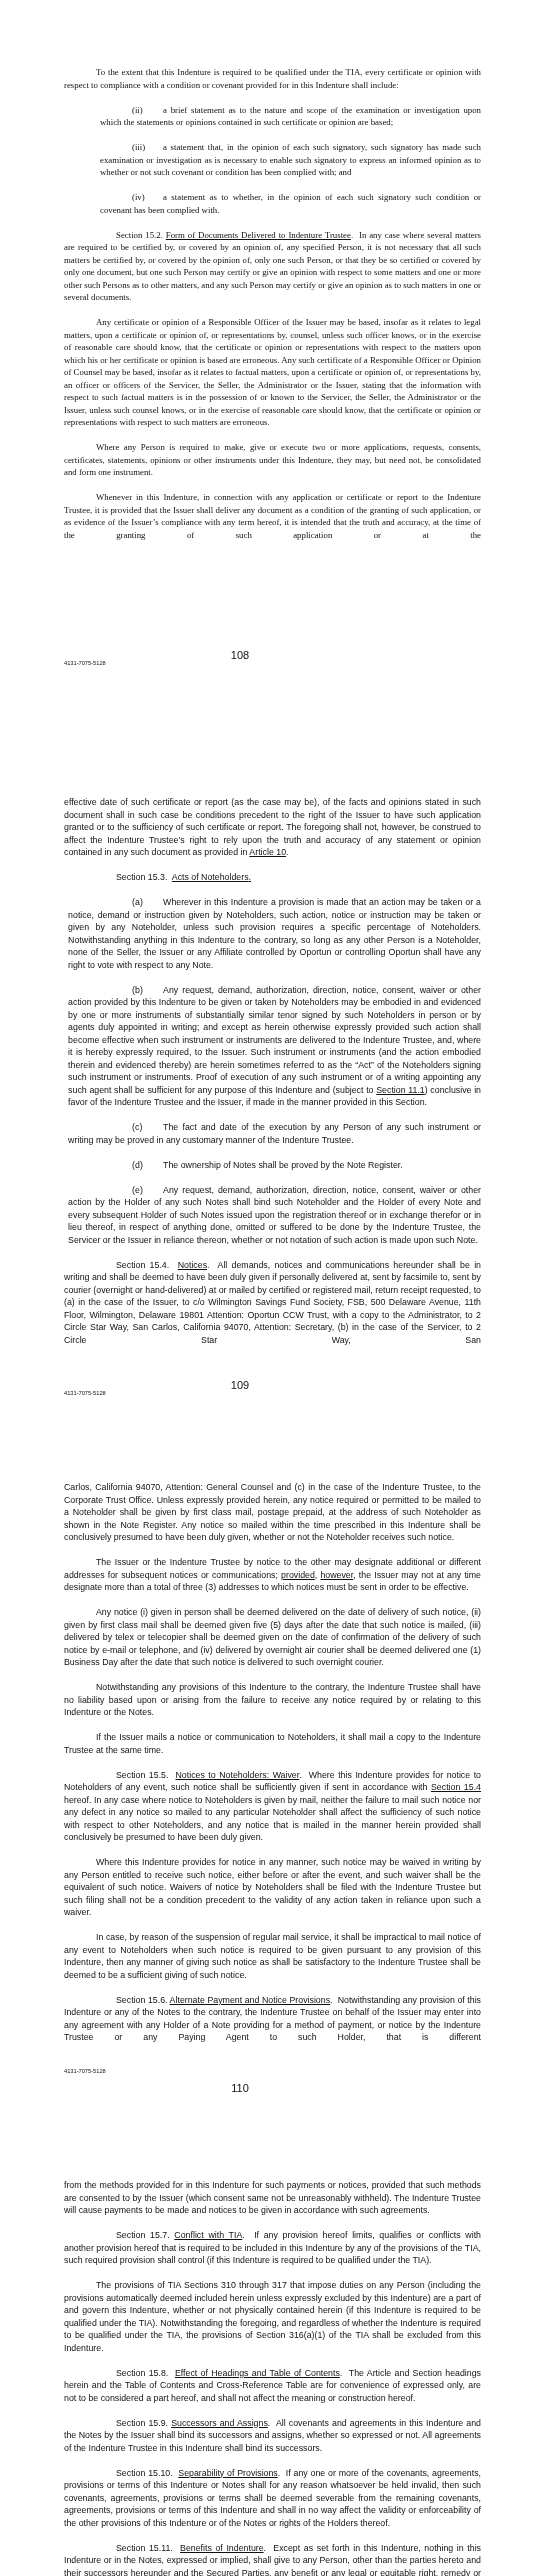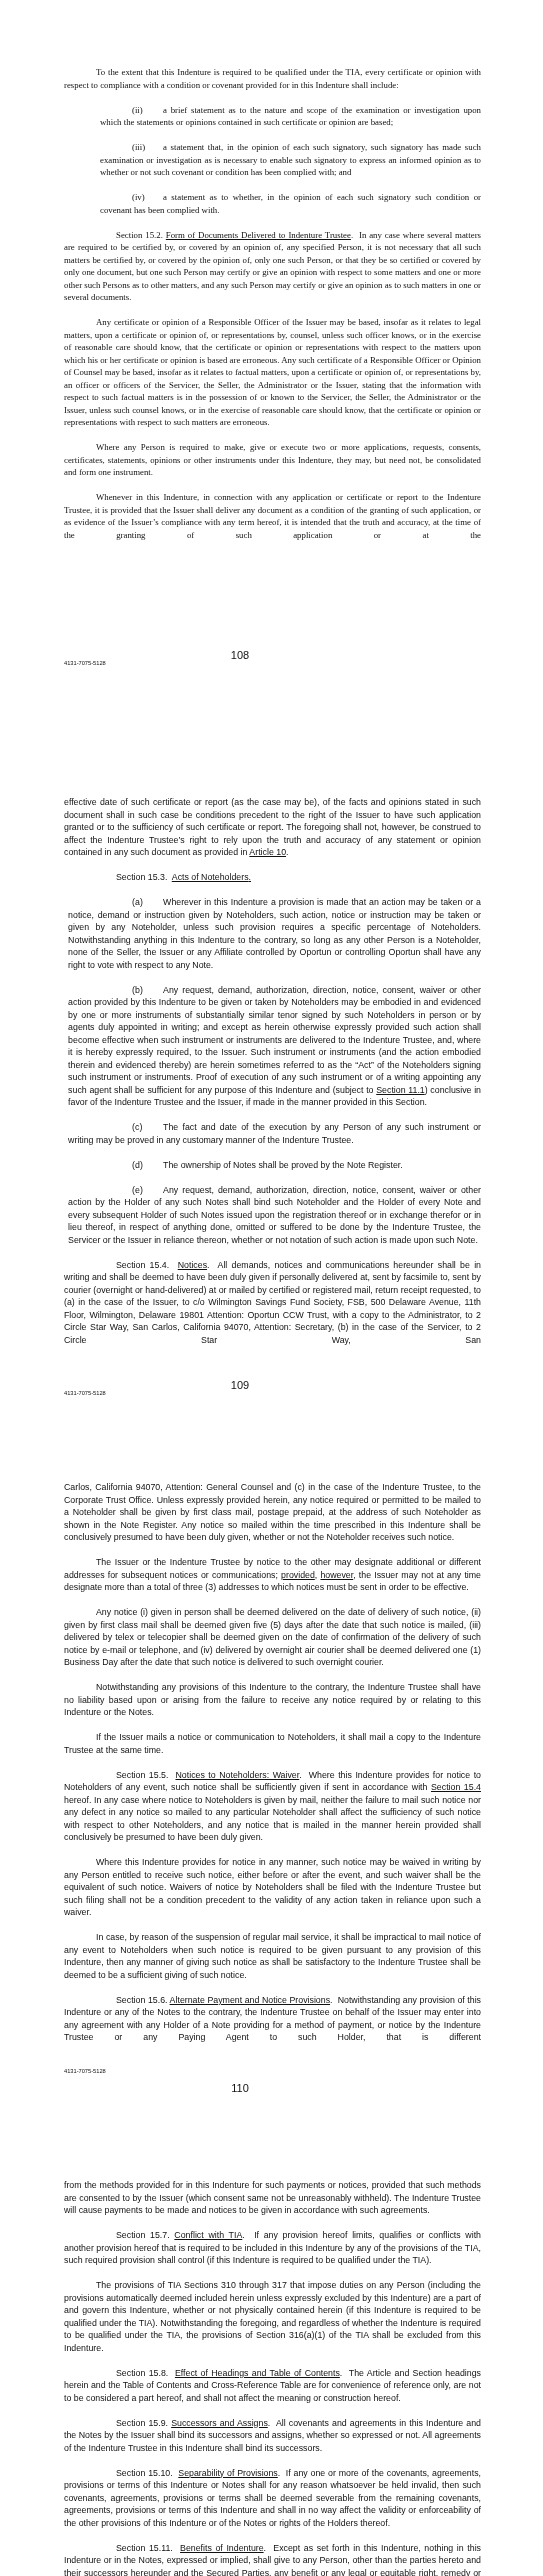--- a/index.html
+++ b/index.html
@@ -65,21 +65,21 @@
   </div>
   <div class="pnum" style="top:650px;margin-top:26px;">110</div>
   <div class="docid" style="top:662px;">4131-7075-5128</div>
 </div>
 
 <div class="page" style="top:2110px;">
   <div class="body" style="top:69px;">
     <p class="cont">from the methods provided for in this Indenture for such payments or notices, provided that such methods are consented to by the Issuer (which consent same not be unreasonably withheld).  The Indenture Trustee will cause payments to be made and notices to be given in accordance with such agreements.</p>
     <p class="sec"><span>Section 15.7.</span> <span class="u">Conflict with TIA</span>.&nbsp; <span>If any provision hereof limits, qualifies or conflicts with another provision hereof that is required to be included in this Indenture by any of the provisions of the TIA, such required provision shall control (if this Indenture is required to be qualified under the TIA).</span></p>
     <p class="ind">The provisions of TIA Sections 310 through 317 that impose duties on any Person (including the provisions automatically deemed included herein unless expressly excluded by this Indenture) are a part of and govern this Indenture, whether or not physically contained herein (if this Indenture is required to be qualified under the TIA).  Notwithstanding the foregoing, and regardless of whether the Indenture is required to be qualified under the TIA, the provisions of Section 316(a)(1) of the TIA shall be excluded from this Indenture.</p>
-    <p class="sec"><span>Section 15.8.</span>&nbsp; <span class="u">Effect of Headings and Table of Contents</span>.&nbsp; <span>The Article and Section headings herein and the Table of Contents and Cross-Reference Table are for convenience of reference only, are not to be considered a part hereof, and shall not affect the meaning or construction hereof.</span></p>
+    <p class="sec"><span>Section 15.8.</span>&nbsp; <span class="u">Effect of Headings and Table of Contents</span>.&nbsp; <span>The Article and Section headings herein and the Table of Contents and Cross-Reference Table are for convenience of expressed only, are not to be considered a part hereof, and shall not affect the meaning or construction hereof.</span></p>
     <p class="sec"><span>Section 15.9.</span> <span class="u">Successors and Assigns</span>.&nbsp; <span>All covenants and agreements in this Indenture and the Notes by the Issuer shall bind its successors and assigns, whether so expressed or not. All agreements of the Indenture Trustee in this Indenture shall bind its successors.</span></p>
     <p class="sec"><span>Section 15.10.</span>&nbsp; <span class="u">Separability of Provisions</span>.&nbsp; <span>If any one or more of the covenants, agreements, provisions or terms of this Indenture or Notes shall for any reason whatsoever be held invalid, then such covenants, agreements, provisions or terms shall be deemed severable from the remaining covenants, agreements, provisions or terms of this Indenture and shall in no way affect the validity or enforceability of the other provisions of this Indenture or of the Notes or rights of the Holders thereof.</span></p>
     <p class="sec"><span>Section 15.11.</span>&nbsp; <span class="u">Benefits of Indenture</span>.&nbsp; <span>Except as set forth in this Indenture, nothing in this Indenture or in the Notes, expressed or implied, shall give to any Person, other than the parties hereto and their successors hereunder and the Secured Parties, any benefit or any legal or equitable right, remedy or claim under the Indenture.</span></p>
 
   </div>
 
 </div>
 
 
 </body></html>

